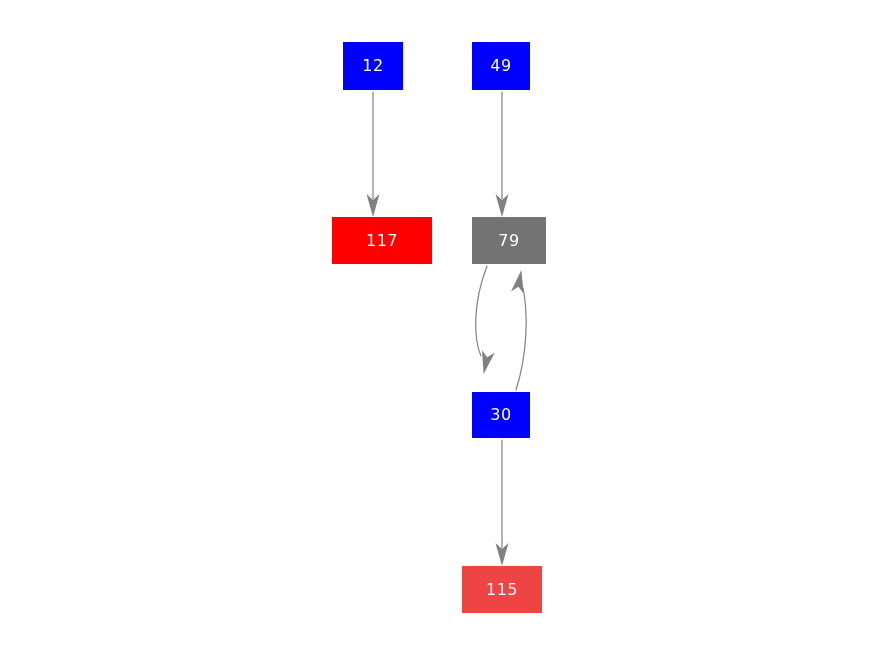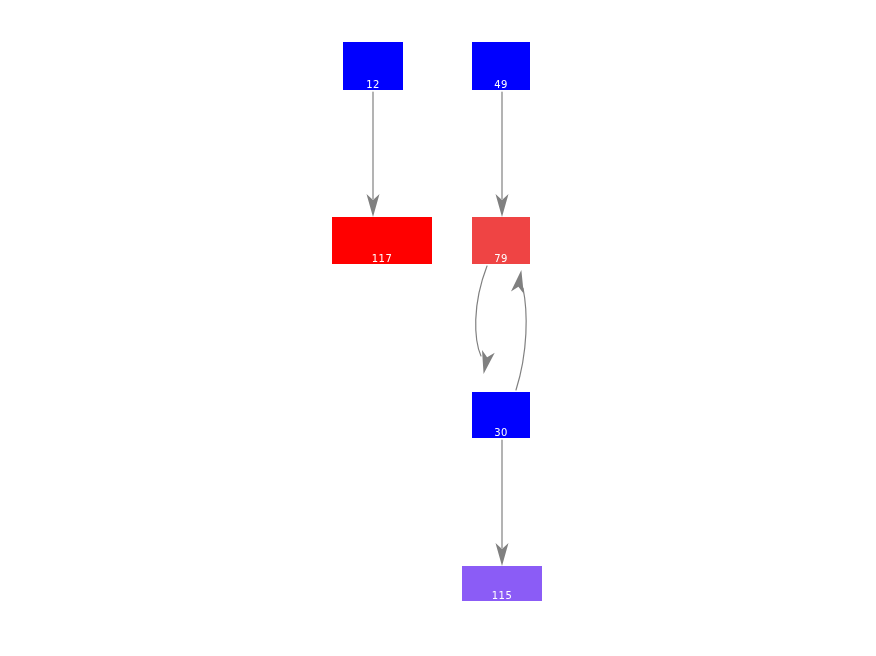--- a/index.html
+++ b/index.html
@@ -21,25 +21,25 @@
   #edge-layer {
     position: absolute;
     left: 0;
     top: 0;
     width: 876px;
     height: 656px;
   }
   .node {
     position: absolute;
     display: flex;
-    align-items: flex-end;
+    align-items: center;
     justify-content: center;
     color: #ffffff;
     font-family: "DejaVu Sans", "Liberation Sans", sans-serif;
-    font-size: 10px;
+    font-size: 16px;
     line-height: 1;
     letter-spacing: 0.5px;
     box-sizing: border-box;
     user-select: none;
   }
   .node-label {
     pointer-events: none;
   }
 </style>
 </head>
@@ -83,24 +83,24 @@
   <div id="node-layer">
       <div class="node" style="left: 343px; top: 42px; width: 60px; height: 48px; background: rgb(0, 0, 255);">
         <span class="node-label" style="color: rgb(255, 255, 255);">12</span>
       </div>
       <div class="node" style="left: 472px; top: 42px; width: 58px; height: 48px; background: rgb(0, 0, 255);">
         <span class="node-label" style="color: rgb(255, 255, 255);">49</span>
       </div>
       <div class="node" style="left: 332px; top: 217px; width: 100px; height: 47px; background: rgb(255, 0, 0);">
         <span class="node-label" style="color: rgb(255, 255, 255);">117</span>
       </div>
-      <div class="node" style="left: 472px; top: 217px; width: 58px; height: 47px; background: #ef4444;">
+      <div class="node" style="left: 472px; top: 217px; width: 74px; height: 47px; background: #737373;">
         <span class="node-label" style="color: rgb(255, 255, 255);">79</span>
       </div>
       <div class="node" style="left: 472px; top: 392px; width: 58px; height: 46px; background: rgb(0, 0, 255);">
         <span class="node-label" style="color: rgb(255, 255, 255);">30</span>
       </div>
-      <div class="node" style="left: 462px; top: 566px; width: 80px; height: 35px; background: #8b5cf6;">
+      <div class="node" style="left: 462px; top: 566px; width: 80px; height: 47px; background: #ef4444;">
         <span class="node-label" style="color: rgb(255, 255, 255);">115</span>
       </div>
     </div>
 
 </div>
 
 </body></html>

